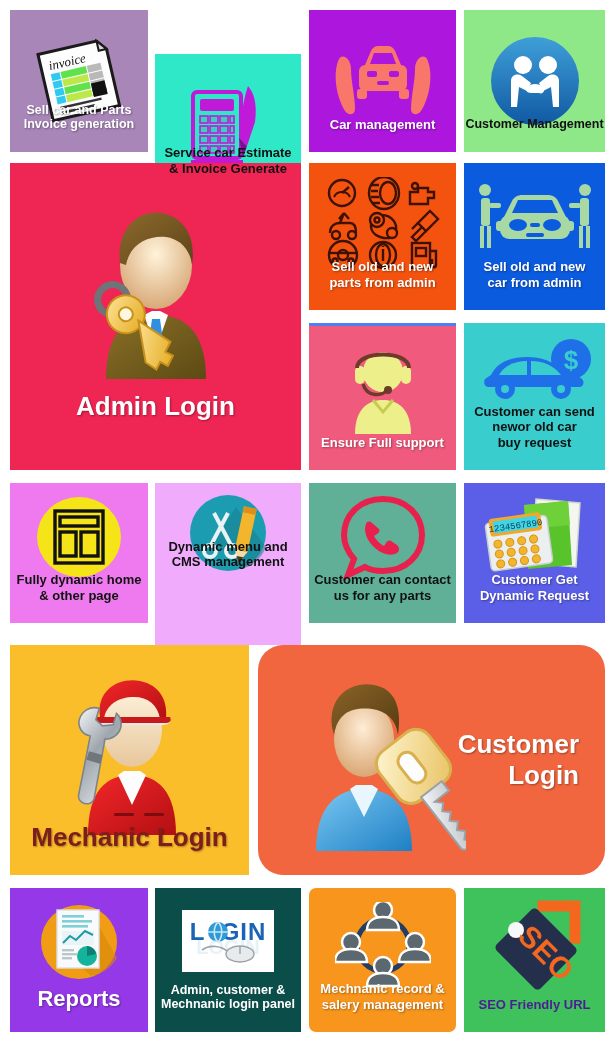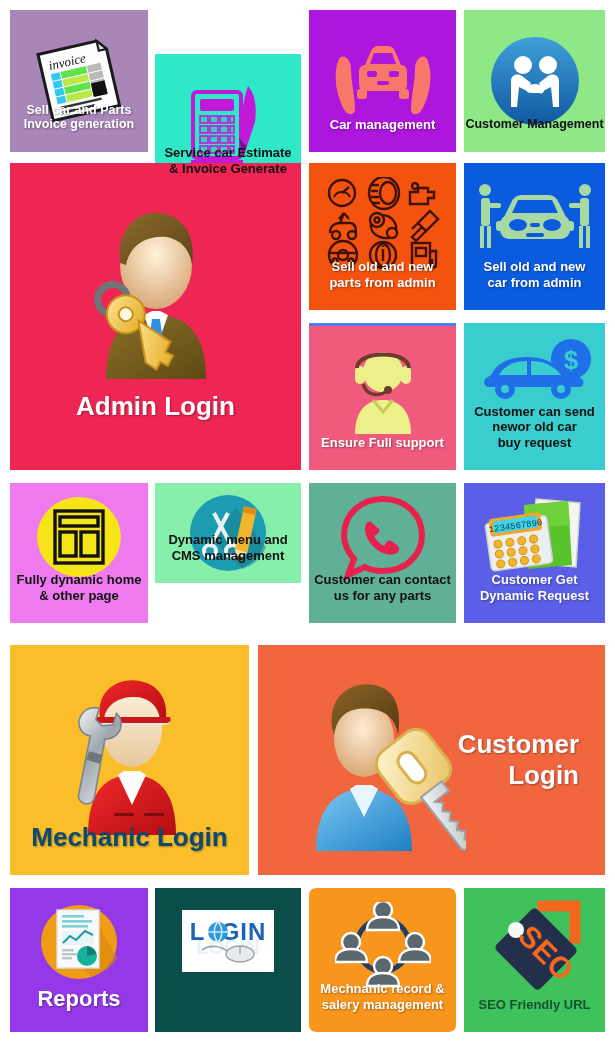--- a/index.html
+++ b/index.html
@@ -32,28 +32,28 @@
   
   #t-admin{left:10px;  top:163px; width:291px;height:307px;background:#ef2553;align-items:center;}
   #t-parts{left:309px; top:163px; width:147px;height:147px;background:#f4530f;}
   #t-carsell{left:464px;top:163px; width:141px;height:147px;background:#0b5bdf;}
   #t-support{left:309px;top:323px; width:147px;height:147px;background:#ef5a7d;
              border-top:3px solid #4f7ff0;}
   #t-buyreq{left:464px;top:323px; width:141px;height:147px;background:#39cdcd;}
 
   
   #t-dynhome{left:10px;  top:483px;width:138px;height:140px;background:#ef7aef;}
-  #t-cms{left:155px;     top:483px;width:146px;height:100px;background:#86efac;}
+  #t-cms{left:155px;     top:483px;width:146px;height:162px;background:#f0abfc;justify-content:center;}
   #t-contact{left:309px; top:483px;width:147px;height:140px;background:#5fb096;}
   #t-estimate{left:464px;top:483px;width:141px;height:140px;background:#5b5fe8;}
 
   
   #t-mech{left:10px; top:645px;width:239px;height:230px;background:#fbbe2b;}
   #t-cust{left:258px;top:645px;width:347px;height:230px;background:#f1663f;
-          flex-direction:row;align-items:center;justify-content:flex-end;}
+          flex-direction:row;align-items:center;justify-content:flex-end;border-radius:25px;}
   #t-cust .cap{width:auto;padding:0 26px 0 0;text-align:right;padding-bottom:0;}
 
   
   #t-reports{left:10px;  top:888px;width:138px;height:144px;background:#9438e8;}
   #t-loginp{left:155px;  top:888px;width:146px;height:144px;background:#0b4d49;}
   #t-mechrec{left:309px; top:888px;width:147px;height:144px;background:#f7951d;border-radius:7px;}
   #t-seo{left:464px;     top:888px;width:141px;height:144px;background:#3fc15c;}
 
   svg{display:block;}
 </style>
@@ -445,21 +445,21 @@
         <g transform="rotate(16 48 110)">
           <path d="M36 42 C26 42 20 50 20 58 C20 66 27 72 35 71 L40 130 C40 140 56 140 56 130 L50 70 C57 68 62 62 62 55 C62 50 59 44 54 42 L54 54 L44 58 L36 54 Z" fill="url(#steel)" stroke="#7d848a" stroke-width="1.6"></path>
           <rect x="38" y="86" width="14" height="9" fill="#6f767c"></rect>
         </g>
         <g fill="#7d0c0f">
           <rect x="70" y="146" width="20" height="3" rx="1.5"></rect>
           <rect x="100" y="146" width="20" height="3" rx="1.5"></rect>
         </g>
       </svg>
     </div>
-    <div class="cap cap-xl shadowtxt" style="color:#0c4a6e;padding-bottom:22px">Mechanic Login</div>
+    <div class="cap cap-xl shadowtxt" style="color:#7f1d1d;padding-bottom:22px">Mechanic Login</div>
   </div>
 
   <div class="tile" id="t-cust">
     <div class="art" style="justify-content:flex-start;padding-left:28px">
       <svg width="180" height="190" viewBox="0 0 180 190">
         <defs>
           <radialGradient id="cskin" cx="48%" cy="36%" r="64%">
               <stop offset="0" stop-color="#ffedd6"></stop>
               <stop offset="1" stop-color="#d9a774"></stop>
             </radialGradient>
@@ -526,20 +526,22 @@
         <rect x="0" y="0" width="92" height="62" fill="#ffffff"></rect>
         <text x="46" y="30" text-anchor="middle" font-family="'Liberation Sans',sans-serif" font-weight="bold" font-size="24" fill="#1a63b5" letter-spacing="1">L&nbsp;&nbsp;GIN</text>
         <circle cx="36" cy="22" r="10" fill="#2f9ad8"></circle>
         <path d="M26 22 L46 22 M36 12 C31 17 31 27 36 32 C41 27 41 17 36 12" fill="none" stroke="#cbe8f7" stroke-width="1.6"></path>
         <text x="46" y="44" text-anchor="middle" font-family="'Liberation Sans',sans-serif" font-weight="bold" font-size="20" fill="#d6e9f5" opacity=".6">LOGIN</text>
         <path d="M20 40 C28 34 40 36 46 42" fill="none" stroke="#9aa3a8" stroke-width="1.6"></path>
         <ellipse cx="58" cy="44" rx="14" ry="8" fill="#e7ebed" stroke="#9aa3a8" stroke-width="1.4"></ellipse>
         <path d="M58 36 L58 44" stroke="#9aa3a8" stroke-width="1.4"></path>
       </svg>
     </div>
+    <div class="cap cap-sm" style="color:#ffffff">Admin, customer &amp;
+Mechnanic login panel</div>
   </div>
 
   <div class="tile" id="t-mechrec">
     <div class="art" style="align-items:flex-start;padding-top:14px">
       <svg width="96" height="86" viewBox="0 0 96 86">
         <circle cx="48" cy="43" r="26" fill="none" stroke="#243e63" stroke-width="5"></circle>
         <g fill="#5c6870" stroke="#ffffff" stroke-width="2.5">
           <g transform="translate(48,8)">
               <circle cx="0" cy="0" r="9"></circle>
               <path d="M-16 20 C-16 10 -8 7 0 7 C8 7 16 10 16 20 Z"></path>
@@ -565,16 +567,16 @@
 
   <div class="tile" id="t-seo">
     <div class="art" style="align-items:flex-start;padding-top:12px">
       <svg width="104" height="92" viewBox="0 0 104 92">
         <path d="M60 6 L92 6 L92 38" fill="none" stroke="#f4671f" stroke-width="11" stroke-linecap="square"></path>
         <path d="M14 44 L48 10 C50 8 53 8 55 10 L92 47 C94 49 94 52 92 54 L58 88 C56 90 53 90 51 88 L14 51 C12 49 12 46 14 44 Z" fill="#232f4b"></path>
         <circle cx="33" cy="30" r="8" fill="#f6f8fa"></circle>
         <text x="60" y="62" text-anchor="middle" transform="rotate(45 60 56)" font-family="'Liberation Sans',sans-serif" font-weight="bold" font-size="30" fill="#f4671f">SEO</text>
       </svg>
     </div>
-    <div class="cap cap-md" style="color:#14532d">SEO Friendly URL</div>
+    <div class="cap cap-md" style="color:#4c1d95">SEO Friendly URL</div>
   </div>
 
 </div>
 
 </body></html>

